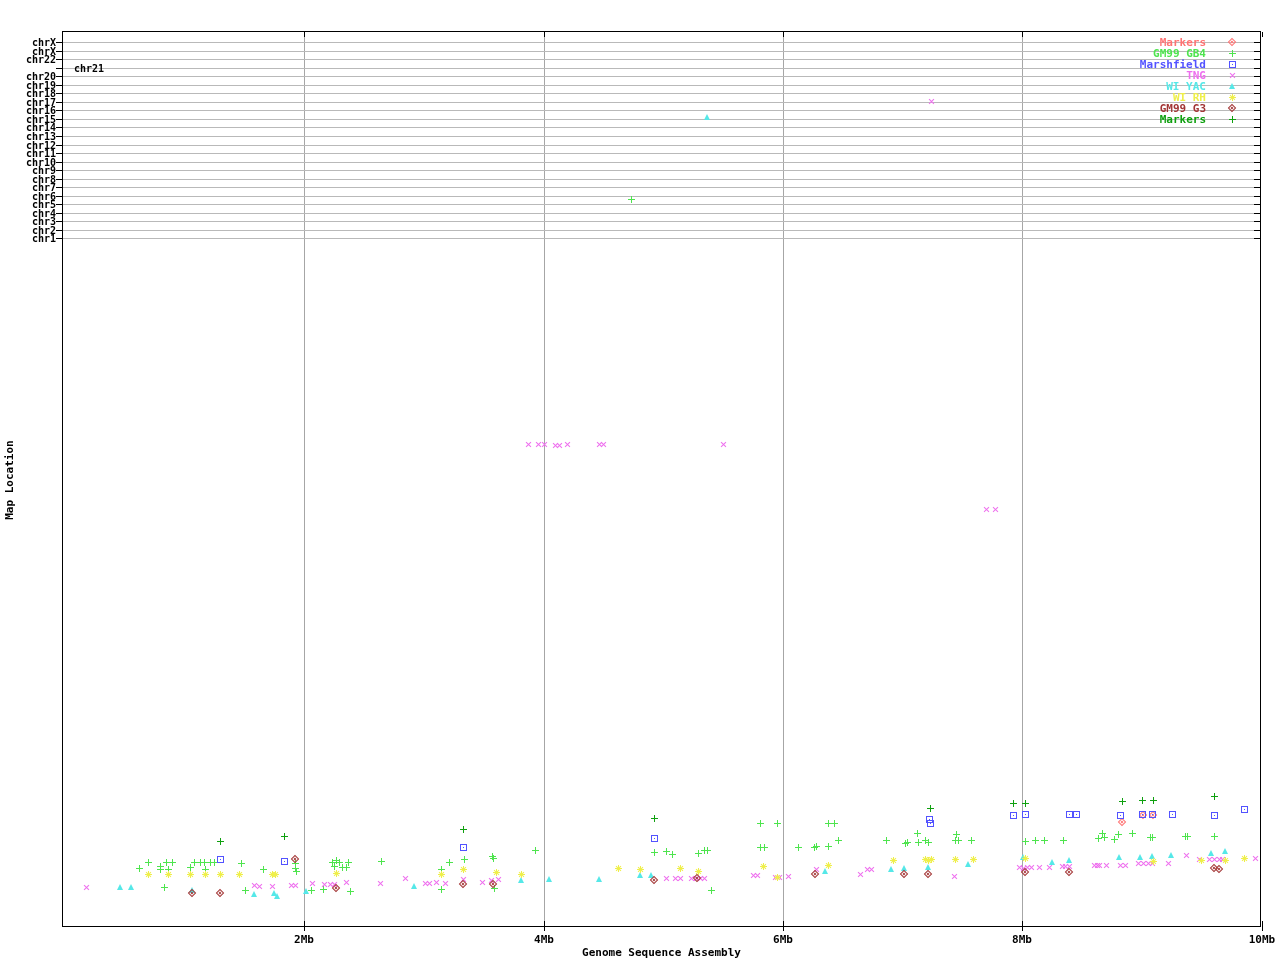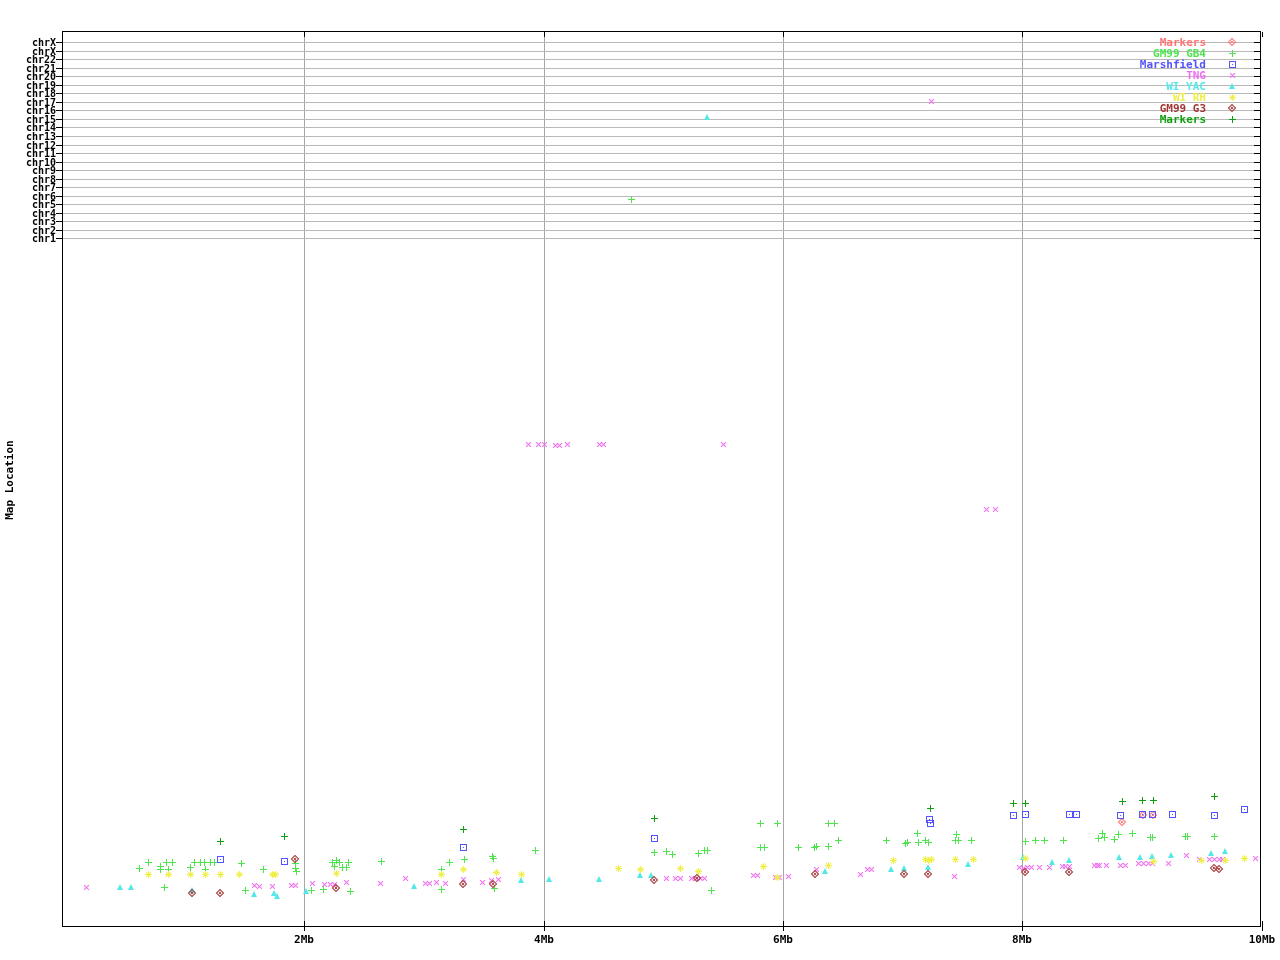--- a/index.html
+++ b/index.html
@@ -22,39 +22,40 @@
   .mk-diamond::after{content:"";position:absolute;left:1px;top:1px;width:2px;height:2px;background:var(--c);}
   .mk-triangle{width:0;height:0;border-left:3px solid transparent;border-right:3px solid transparent;border-bottom:6px solid var(--c);}
   .mk-star .sb{position:absolute;left:0;top:3px;width:7px;height:1px;background:var(--c);}
   .legtxt{position:absolute;font:bold 11px/1 "DejaVu Sans Mono",monospace;text-align:right;white-space:pre;}
 </style>
 </head>
 <body>
 
 <div id="root">
   <div class="t" id="y-axis-title" style="left:-36px;top:474px;width:92px;height:12px;text-align:center;transform:rotate(-90deg);">Map Location</div>
+  <div class="t" id="x-axis-title" style="left:62px;width:1199px;top:947px;text-align:center;">Genome Sequence Assembly</div>
   <div id="plot-layer">
       <div class="vgrid" style="left: 304px; top: 32px; height: 894px;"></div>
       <div class="vgrid" style="left: 544px; top: 32px; height: 894px;"></div>
       <div class="vgrid" style="left: 783px; top: 32px; height: 894px;"></div>
       <div class="vgrid" style="left: 1022px; top: 32px; height: 894px;"></div>
       <div class="hgrid" style="left: 63px; top: 42px; width: 1197px;"></div>
       <div class="chrlbl" style="left: 0px; width: 56px; top: 38px;">chrX</div>
       <div class="tick" style="left: 56px; top: 42px; width: 6px; height: 1px;"></div>
       <div class="tick" style="left: 1254px; top: 42px; width: 6px; height: 1px;"></div>
       <div class="hgrid" style="left: 63px; top: 51px; width: 1197px;"></div>
       <div class="chrlbl" style="left: 0px; width: 56px; top: 47px;">chrX</div>
       <div class="tick" style="left: 56px; top: 51px; width: 6px; height: 1px;"></div>
       <div class="tick" style="left: 1254px; top: 51px; width: 6px; height: 1px;"></div>
       <div class="hgrid" style="left: 63px; top: 59px; width: 1197px;"></div>
       <div class="chrlbl" style="left: 0px; width: 56px; top: 55px;">chr22</div>
       <div class="tick" style="left: 56px; top: 59px; width: 6px; height: 1px;"></div>
       <div class="tick" style="left: 1254px; top: 59px; width: 6px; height: 1px;"></div>
       <div class="hgrid" style="left: 63px; top: 68px; width: 1197px;"></div>
-      <div class="chrlbl" style="left: 0px; width: 56px; top: 64px;">chr21</div>
+      <div class="chrlbl" style="left: 0px; width: 56px; top: 64px; padding-left: 48px;">chr21</div>
       <div class="tick" style="left: 56px; top: 68px; width: 6px; height: 1px;"></div>
       <div class="tick" style="left: 1254px; top: 68px; width: 6px; height: 1px;"></div>
       <div class="hgrid" style="left: 63px; top: 76px; width: 1197px;"></div>
       <div class="chrlbl" style="left: 0px; width: 56px; top: 72px;">chr20</div>
       <div class="tick" style="left: 56px; top: 76px; width: 6px; height: 1px;"></div>
       <div class="tick" style="left: 1254px; top: 76px; width: 6px; height: 1px;"></div>
       <div class="hgrid" style="left: 63px; top: 85px; width: 1197px;"></div>
       <div class="chrlbl" style="left: 0px; width: 56px; top: 81px;">chr19</div>
       <div class="tick" style="left: 56px; top: 85px; width: 6px; height: 1px;"></div>
       <div class="tick" style="left: 1254px; top: 85px; width: 6px; height: 1px;"></div>

